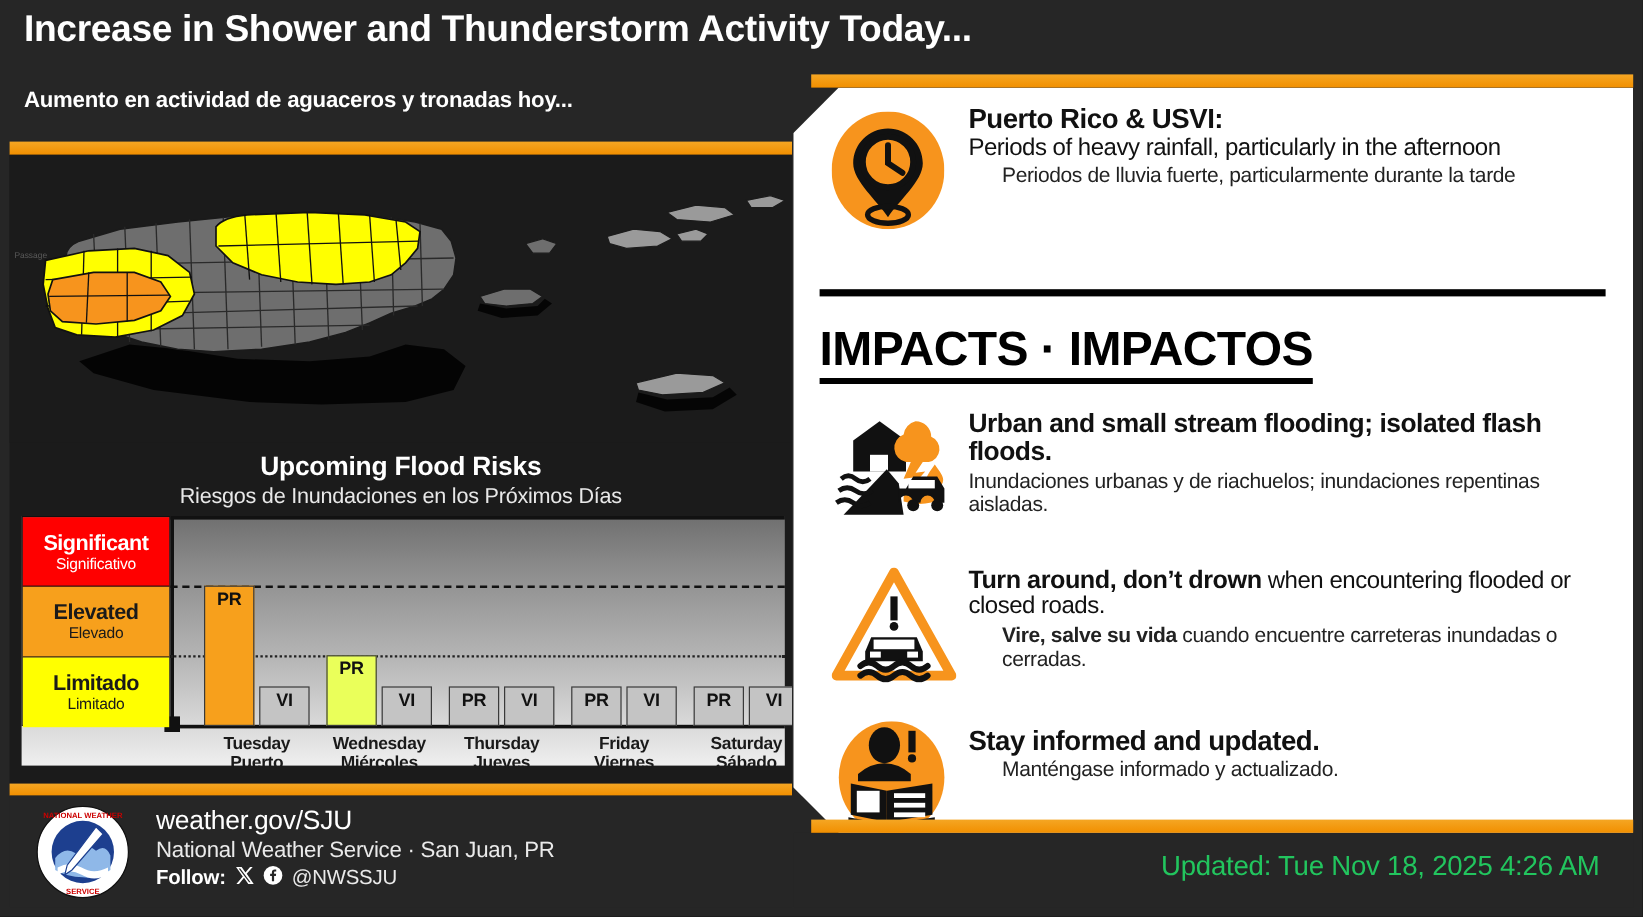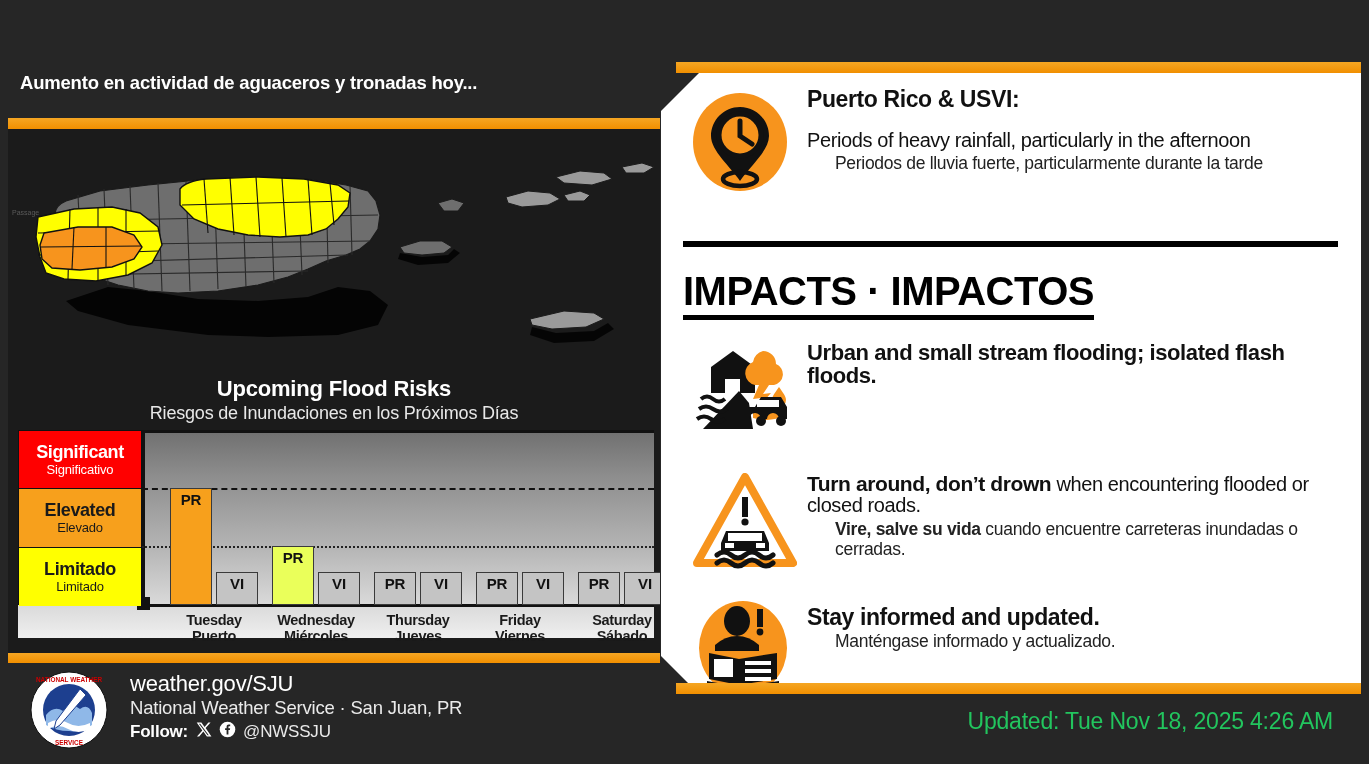--- a/index.html
+++ b/index.html
@@ -218,20 +218,21 @@
     border-bottom: 5px solid #000; padding-bottom: 1px;
     display: inline-block;
   }
 </style>
 </head>
 <body>
 
 <div id="stage">
 
   <div id="header">
+    <div id="title-en">Increase in Shower and Thunderstorm Activity Today...</div>
     <div id="title-es">Aumento en actividad de aguaceros y tronadas hoy...</div>
   </div>
   <div id="hdr-orange-left"></div>
   <div id="hdr-orange-right"></div>
 
   <div id="left-panel">
 
     <div id="map-area">
       <svg width="652" height="240" viewBox="0 0 652 240">
         <rect x="0" y="0" width="652" height="240" fill="#1b1b1b"></rect>
@@ -442,21 +443,21 @@
           <ellipse cx="47" cy="49" rx="47" ry="49" fill="#f7941d"></ellipse>
           <path d="M47 14 C31 14 18 27 18 43 C18 58 38 74 47 88 C56 74 76 58 76 43 C76 27 63 14 47 14 Z" fill="#111"></path>
           <circle cx="47" cy="42" r="21" fill="#f7941d"></circle>
           <circle cx="47" cy="42" r="21" fill="none" stroke="#111" stroke-width="5"></circle>
           <path d="M47 28 L47 43 L59 51" stroke="#111" stroke-width="5" fill="none" stroke-linecap="round"></path>
           <ellipse cx="47" cy="86" rx="17" ry="7" fill="none" stroke="#111" stroke-width="4.5"></ellipse>
         </svg>
       </div>
       <div class="r-text" style="left:128px; top:0px; width:540px;">
         <div class="r-head" style="font-size:23px;">Puerto Rico &amp; USVI:</div>
-        <div class="r-sub" style="margin-top:19px;">Periods of heavy rainfall, particularly in the afternoon</div>
+        <div class="r-sub" style="margin-top:2px;">Periods of heavy rainfall, particularly in the afternoon</div>
         <div class="r-es r-es-ind" style="margin-top:2px;">Periodos de lluvia fuerte, particularmente durante la tarde</div>
       </div>
     </div>
 
     <div id="impacts-rule"></div>
 
     <div id="impacts-heading">IMPACTS · IMPACTOS</div>
 
     <div class="rblock" style="left:18px; top:268px; width:670px;">
       <div class="r-icon" style="left:14px; top:4px;">
@@ -474,20 +475,21 @@
           <circle cx="88" cy="76" r="5" fill="#111"></circle>
           <g stroke="#111" stroke-width="4" fill="none">
             <path d="M8 54 q6 -5 12 0 q6 5 12 0"></path>
             <path d="M6 64 q7 -5 14 0 q7 5 14 0"></path>
             <path d="M4 74 q7 -5 14 0 q7 5 14 0"></path>
           </g>
         </svg>
       </div>
       <div class="r-text" style="left:128px; top:0px; width:540px;">
         <div class="r-head" style="font-size:22px;">Urban and small stream flooding; isolated flash floods.</div>
+        <div class="r-es" style="margin-top:4px;">Inundaciones urbanas y de riachuelos; inundaciones repentinas aisladas.</div>
       </div>
     </div>
 
     <div class="rblock" style="left:18px; top:400px; width:670px;">
       <div class="r-icon" style="left:14px; top:0px;">
         <svg width="104" height="96" viewBox="0 0 104 96">
           <path d="M52 4 L100 90 L4 90 Z" fill="none" stroke="#f7941d" stroke-width="8" stroke-linejoin="round"></path>
           <rect x="49" y="24" width="6" height="20" fill="#111"></rect>
           <circle cx="52" cy="49" r="3.6" fill="#111"></circle>
           <path d="M28 70 L33 58 L71 58 L76 70 L76 78 L28 78 Z" fill="#111"></path>

